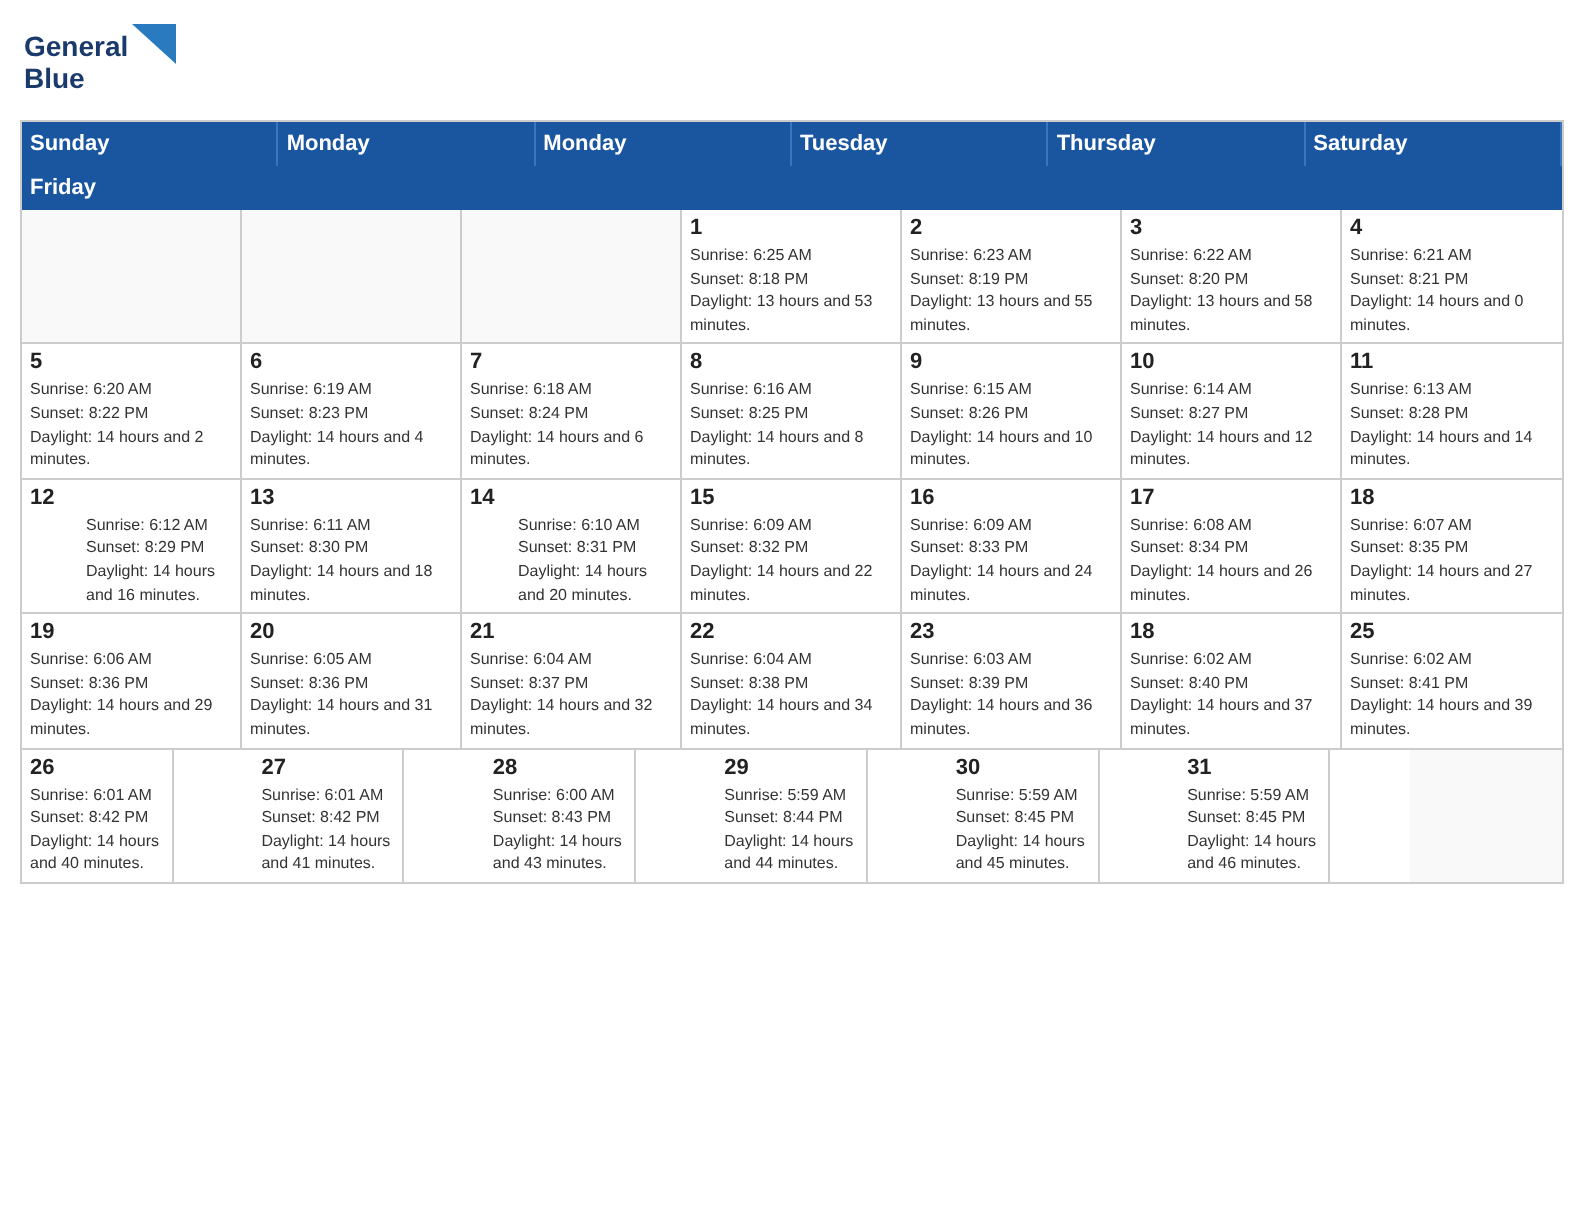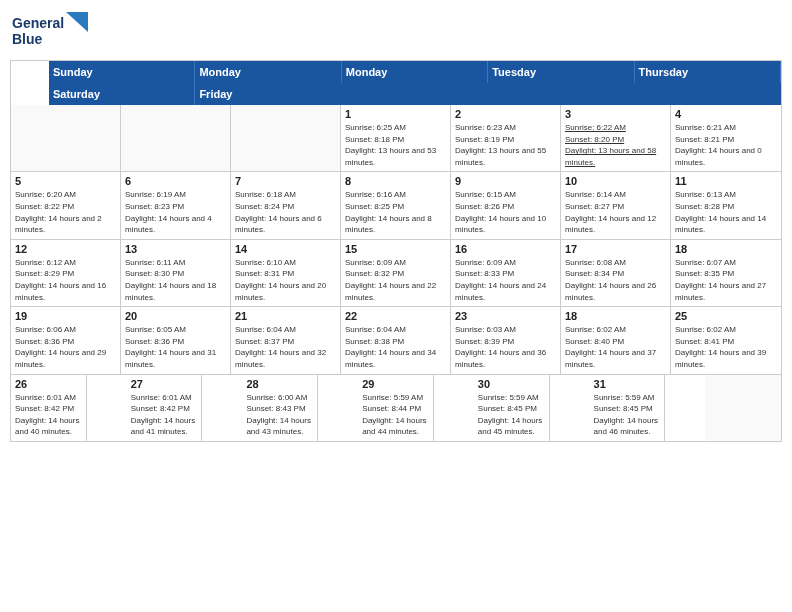--- a/index.html
+++ b/index.html
@@ -40,23 +40,22 @@
       color: #555;
     }
     .calendar {
       flex: 1;
       display: flex;
       flex-direction: column;
       border: 1px solid #ccc;
     }
     .calendar-header {
       display: grid;
-      grid-template-columns: repeat(5, 1fr);
+      grid-template-columns: repeat(6, 1fr);
       background: #1a56a0;
-      margin-left: 38px;
     }
     .calendar-header-cell {
       color: #fff;
       font-size: 11px;
       font-weight: bold;
       padding: 5px 4px;
       text-align: left;
       border-right: 1px solid #3a76c0;
     }
     .calendar-header-cell:last-child { border-right: none; }
@@ -134,21 +133,21 @@
 Daylight: 13 hours and 53 minutes.</div>
           </div>
           <div class="calendar-cell">
             <div class="day-number">2</div>
             <div class="sun-info" style="white-space: pre-line;">Sunrise: 6:23 AM
 Sunset: 8:19 PM
 Daylight: 13 hours and 55 minutes.</div>
           </div>
           <div class="calendar-cell">
             <div class="day-number">3</div>
-            <div class="sun-info" style="white-space: pre-line; text-decoration: underline;">Sunrise: 6:22 AM
+            <div class="sun-info" style="white-space: pre-line;">Sunrise: 6:22 AM
 Sunset: 8:20 PM
 Daylight: 13 hours and 58 minutes.</div>
           </div>
           <div class="calendar-cell">
             <div class="day-number">4</div>
             <div class="sun-info" style="white-space: pre-line;">Sunrise: 6:21 AM
 Sunset: 8:21 PM
 Daylight: 14 hours and 0 minutes.</div>
           </div>
         </div>
@@ -192,33 +191,33 @@
           <div class="calendar-cell">
             <div class="day-number">11</div>
             <div class="sun-info" style="white-space: pre-line;">Sunrise: 6:13 AM
 Sunset: 8:28 PM
 Daylight: 14 hours and 14 minutes.</div>
           </div>
         </div>
         <div class="calendar-row">
           <div class="calendar-cell">
             <div class="day-number">12</div>
-            <div class="sun-info" style="white-space: pre-line;">Sunrise: 6:12 AM
+            <div class="sun-info" style="white-space: pre-line; margin-left: 28px;">Sunrise: 6:12 AM
 Sunset: 8:29 PM
 Daylight: 14 hours and 16 minutes.</div>
           </div>
           <div class="calendar-cell">
             <div class="day-number">13</div>
             <div class="sun-info" style="white-space: pre-line;">Sunrise: 6:11 AM
 Sunset: 8:30 PM
 Daylight: 14 hours and 18 minutes.</div>
           </div>
           <div class="calendar-cell">
             <div class="day-number">14</div>
-            <div class="sun-info" style="white-space: pre-line;">Sunrise: 6:10 AM
+            <div class="sun-info" style="white-space: pre-line; margin-left: 24px;">Sunrise: 6:10 AM
 Sunset: 8:31 PM
 Daylight: 14 hours and 20 minutes.</div>
           </div>
           <div class="calendar-cell">
             <div class="day-number">15</div>
             <div class="sun-info" style="white-space: pre-line;">Sunrise: 6:09 AM
 Sunset: 8:32 PM
 Daylight: 14 hours and 22 minutes.</div>
           </div>
           <div class="calendar-cell">

